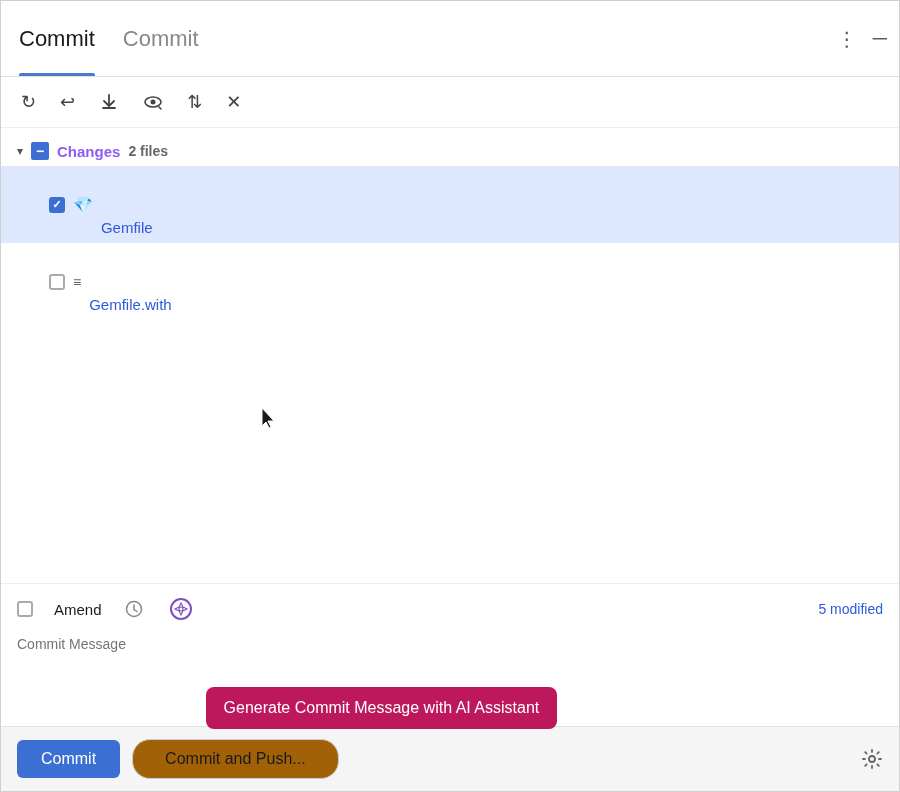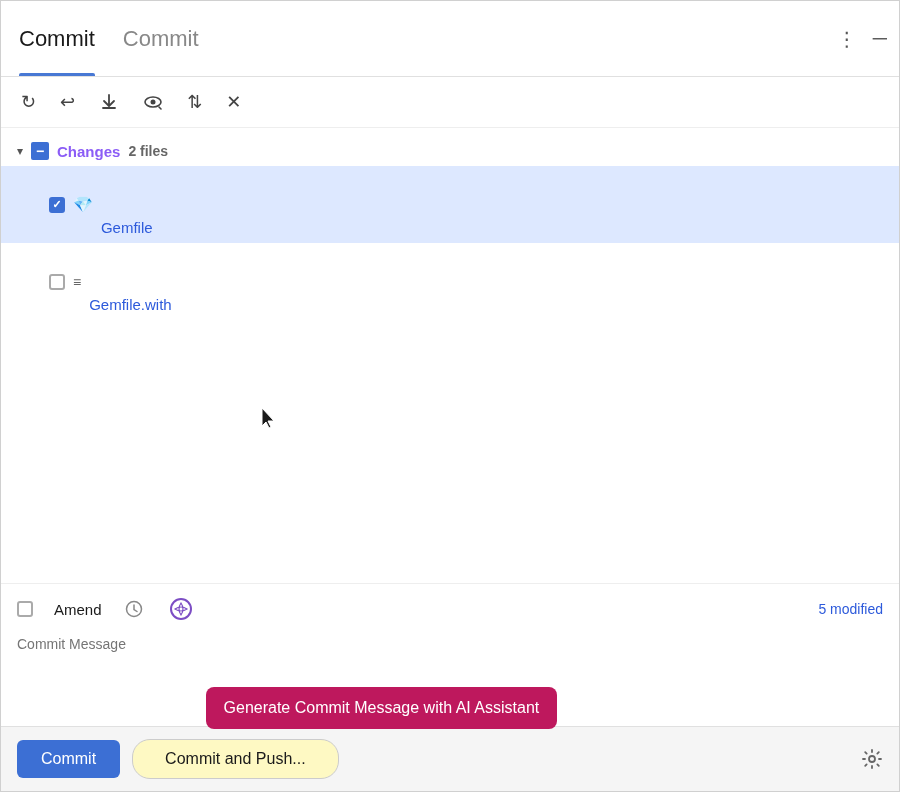--- a/index.html
+++ b/index.html
@@ -323,21 +323,21 @@
       border: none;
       border-radius: 6px;
       padding: 10px 24px;
       font-size: 16px;
       font-weight: 500;
       cursor: pointer;
       min-width: 100px;
     }
 
     .btn-commit-push {
-      background: #fef9c3;
+      background: #a16207;
       color: #1a1a1a;
       border: 1.5px solid #ccc;
       border-radius: 18px;
       padding: 10px 32px;
       font-size: 16px;
       cursor: pointer;
     }
 
     .btn-settings {
       margin-left: auto;

